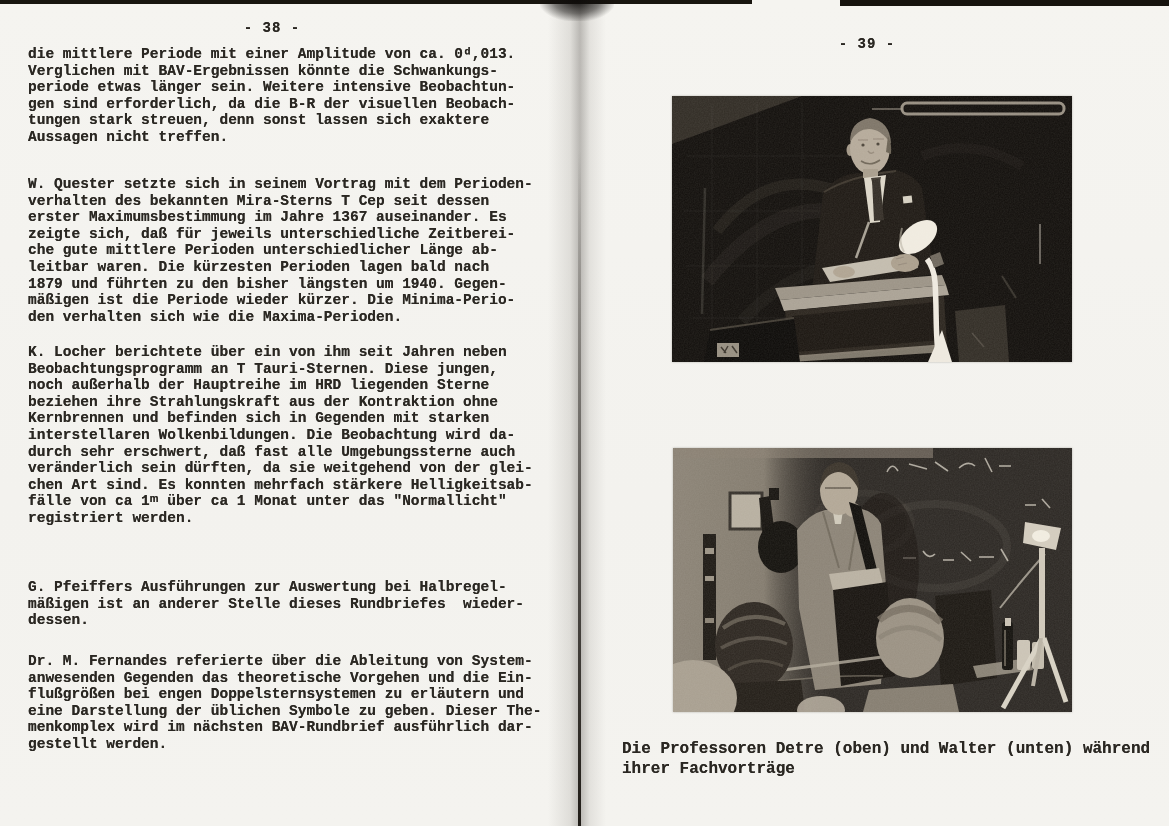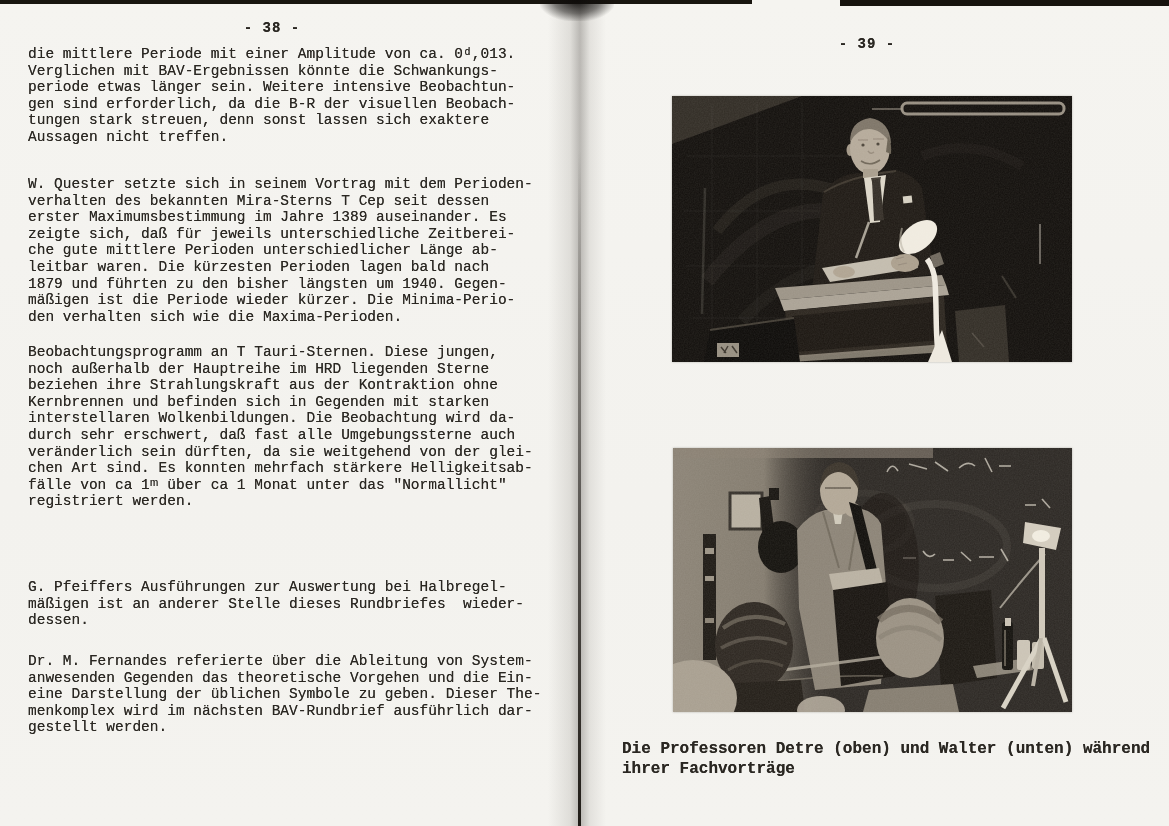--- a/index.html
+++ b/index.html
@@ -17,21 +17,21 @@
     background:linear-gradient(180deg,rgba(45,40,35,0) 0%,rgba(45,40,35,.35) 25%,rgba(33,29,25,.65) 55%,#201c17 100%);}
   .gutter-blob{position:absolute;left:540px;top:-5px;width:74px;height:26px;
     background:radial-gradient(ellipse at 50% 20%,rgba(14,12,10,.95) 0%,rgba(14,12,10,.5) 45%,rgba(14,12,10,0) 75%);}
   .page{position:absolute;top:0;height:826px;}
   .page-left{left:0;width:580px;}
   .page-right{left:580px;width:589px;}
   .pagenum{position:absolute;width:100px;text-align:center;font-size:14px;font-weight:700;
     letter-spacing:1px;text-shadow:0 0 .4px rgba(42,39,34,.8);}
   .pn-left{left:222px;top:20px;}
   .pn-right{left:237px;top:36px;}
-  .para{position:absolute;left:28px;font-size:14.5px;line-height:16.6px;font-weight:400;
+  .para{position:absolute;left:28px;font-size:14.5px;line-height:16.6px;font-weight:700;
     text-shadow:0 0 .4px rgba(42,39,34,.75);}
   .tline{white-space:pre;}
   .pa0{top:46px;} .pa1{top:176px;} .pa2{top:344px;} .pa3{top:579px;} .pa4{top:645px;margin-top:8px;}
   figure.photo{position:absolute;margin:0;padding:0;box-shadow:0 0 2px rgba(60,55,48,.35);}
   .photo-top{left:92px;top:96px;width:400px;height:266px;}
   .photo-bottom{left:93px;top:448px;width:399px;height:264px;}
   figure.photo svg{display:block;}
   .caption{position:absolute;left:42px;top:739px;font-size:16px;line-height:20px;font-weight:700;
     text-shadow:0 0 .4px rgba(42,39,34,.75);}
 </style>
@@ -52,30 +52,31 @@
         <div class="tline">Verglichen mit BAV-Ergebnissen könnte die Schwankungs-</div>
         <div class="tline">periode etwas länger sein. Weitere intensive Beobachtun-</div>
         <div class="tline">gen sind erforderlich, da die B-R der visuellen Beobach-</div>
         <div class="tline">tungen stark streuen, denn sonst lassen sich exaktere</div>
         <div class="tline">Aussagen nicht treffen.</div>
       </div>
     <div class="para pa1">
 
     <div class="tline">W. Quester setzte sich in seinem Vortrag mit dem Perioden-</div>
         <div class="tline">verhalten des bekannten Mira-Sterns T Cep seit dessen</div>
-        <div class="tline">erster Maximumsbestimmung im Jahre 1389 auseinander. Es</div>
+        <div class="tline">erster Maximumsbestimmung im Jahre 1367 auseinander. Es</div>
         <div class="tline">zeigte sich, daß für jeweils unterschiedliche Zeitberei-</div>
         <div class="tline">che gute mittlere Perioden unterschiedlicher Länge ab-</div>
         <div class="tline">leitbar waren. Die kürzesten Perioden lagen bald nach</div>
         <div class="tline">1879 und führten zu den bisher längsten um 1940. Gegen-</div>
         <div class="tline">mäßigen ist die Periode wieder kürzer. Die Minima-Perio-</div>
         <div class="tline">den verhalten sich wie die Maxima-Perioden.</div>
       </div>
     <div class="para pa2">
 
+    <div class="tline">K. Locher berichtete über ein von ihm seit Jahren neben</div>
         <div class="tline">Beobachtungsprogramm an T Tauri-Sternen. Diese jungen,</div>
         <div class="tline">noch außerhalb der Hauptreihe im HRD liegenden Sterne</div>
         <div class="tline">beziehen ihre Strahlungskraft aus der Kontraktion ohne</div>
         <div class="tline">Kernbrennen und befinden sich in Gegenden mit starken</div>
         <div class="tline">interstellaren Wolkenbildungen. Die Beobachtung wird da-</div>
         <div class="tline">durch sehr erschwert, daß fast alle Umgebungssterne auch</div>
         <div class="tline">veränderlich sein dürften, da sie weitgehend von der glei-</div>
         <div class="tline">chen Art sind. Es konnten mehrfach stärkere Helligkeitsab-</div>
         <div class="tline">fälle von ca 1ᵐ über ca 1 Monat unter das "Normallicht"</div>
         <div class="tline">registriert werden.</div>
@@ -83,20 +84,21 @@
     <div class="para pa3">
 
     <div class="tline">G. Pfeiffers Ausführungen zur Auswertung bei Halbregel-</div>
         <div class="tline">mäßigen ist an anderer Stelle dieses Rundbriefes  wieder-</div>
         <div class="tline">dessen.</div>
       </div>
     <div class="para pa4">
 
     <div class="tline">Dr. M. Fernandes referierte über die Ableitung von System-</div>
         <div class="tline">anwesenden Gegenden das theoretische Vorgehen und die Ein-</div>
+        <div class="tline">flußgrößen bei engen Doppelsternsystemen zu erläutern und</div>
         <div class="tline">eine Darstellung der üblichen Symbole zu geben. Dieser The-</div>
         <div class="tline">menkomplex wird im nächsten BAV-Rundbrief ausführlich dar-</div>
         <div class="tline">gestellt werden.</div>
       </div>
   </div>
 
   <div class="page page-right">
     <div class="pagenum pn-right">- 39 -</div>
 
     <figure class="photo photo-top" aria-label="Professor Detre speaking at a lectern in front of a dark chalkboard, white microphone beside him">

